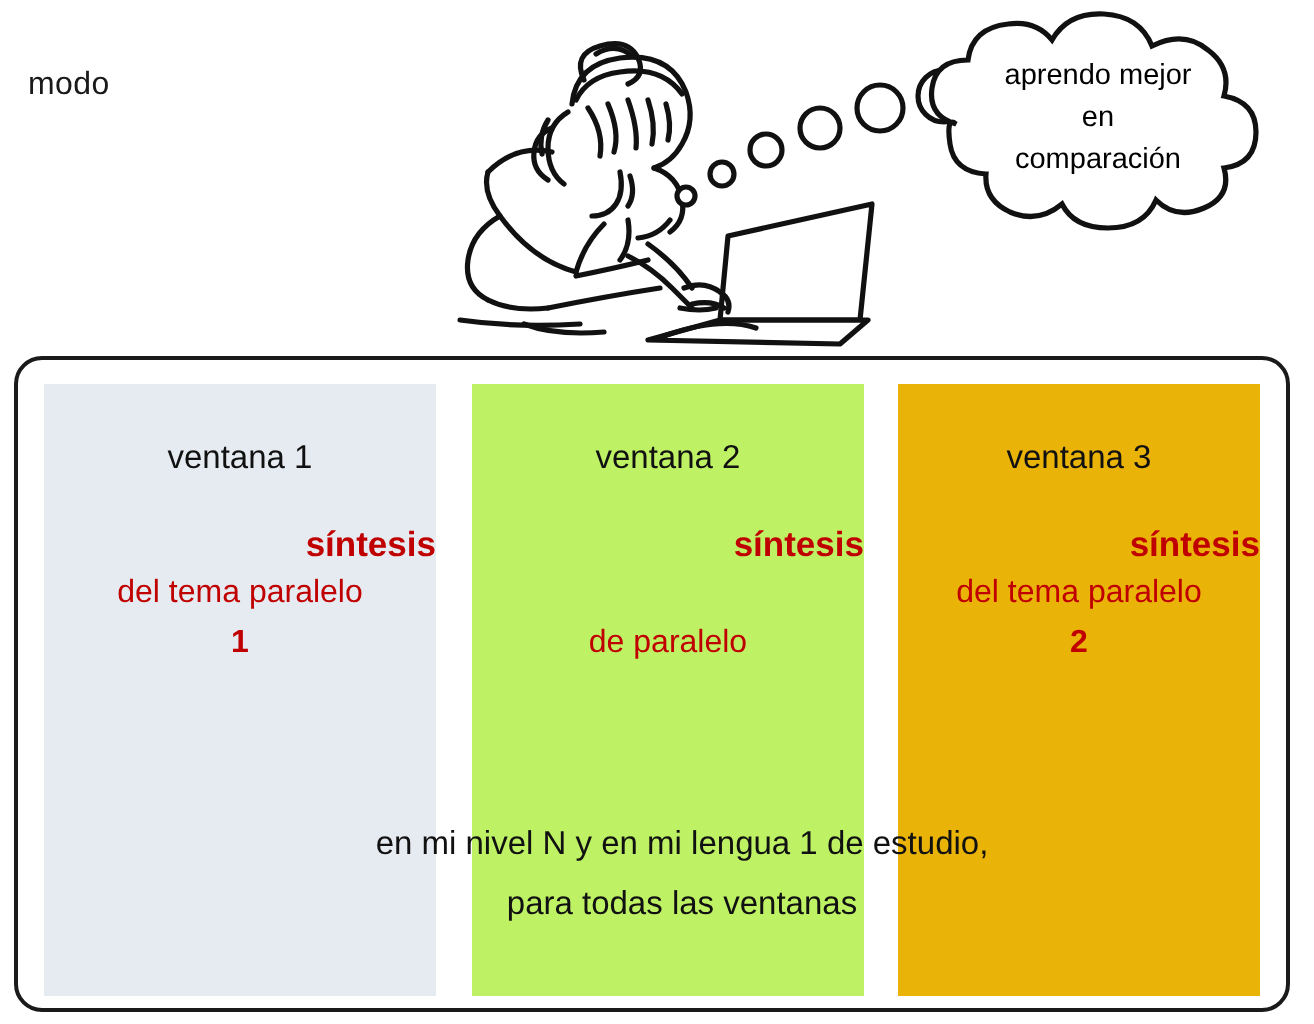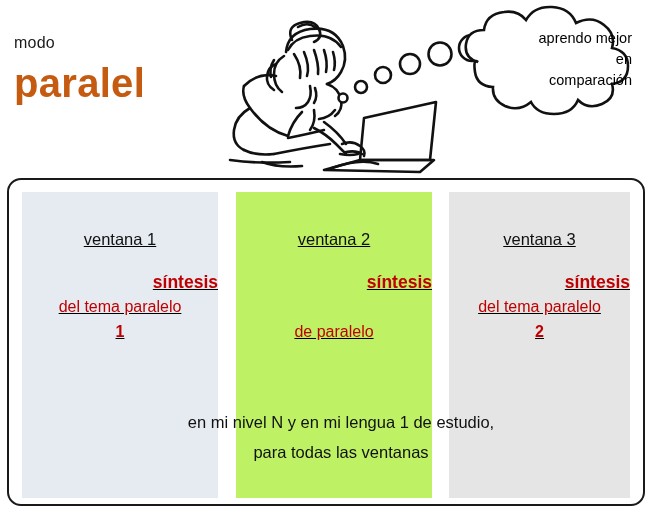--- a/index.html
+++ b/index.html
@@ -62,21 +62,21 @@
     top: 2px;
     width: 325px;
     height: 132px;
   }
   #thought-bubble svg { display: block; }
   #bubble-text {
     position: absolute;
     left: 134px;
     top: 26px;
     width: 166px;
-    text-align: right;
+    text-align: center;
     font-size: 14.5px;
     line-height: 21px;
     color: #000000;
   }
 
   
   #windows-container {
     position: absolute;
     left: 7px;
     top: 178px;
@@ -95,22 +95,21 @@
     width: 608px;
     height: 306px;
   }
 
   .window-panel {
     position: absolute;
     top: 0;
     width: 196px;
     height: 306px;
     box-sizing: border-box;
-    padding-top: 36px;
-    text-decoration: underline;
+    padding-top: 26px;
   }
   .window-panel.p1 { left: 0px; }
   .window-panel.p2 { left: 214px; }
   .window-panel.p3 { left: 427px; width: 181px; }
 
   .window-label {
     text-align: center;
     font-size: 16.5px;
     color: #111111;
     line-height: 22px;
@@ -148,21 +147,20 @@
     display: block;
   }
 </style>
 </head>
 <body>
 
 <div id="header-area">
 
   <div id="title-block">
     <div id="title-modo">modo</div>
-    <div id="title-paralel" style="color: rgb(197, 90, 17);">paralel</div>
   </div>
 
   <div id="illustration">
     <svg width="240" height="172" viewBox="0 0 240 172" fill="none" stroke="#111111" stroke-width="2.6" stroke-linecap="round" stroke-linejoin="round">
 
       <path d="M78 38 q-6 -13 8 -17 q14 -4 19 6 q4 9 -5 13"></path>
       <path d="M84 25 q10 -6 18 1"></path>
 
       <path d="M72 50 q2 -20 24 -23 q25 -3 33 17 q5 14 -2 26 q-5 9 -14 12"></path>
 
@@ -262,21 +260,21 @@
 
     <div class="window-panel p2" style="background: #bef264;">
       <div class="window-label">ventana 2</div>
       <div class="synth-word">síntesis</div>
       <div class="synth-desc">
         <br>
         <span>de paralelo</span>
       </div>
     </div>
 
-    <div class="window-panel p3" style="background: #e5e5e5;">
+    <div class="window-panel p3" style="background: #eab308;">
       <div class="window-label">ventana 3</div>
       <div class="synth-word">síntesis</div>
       <div class="synth-desc">
         <span>del tema paralelo</span><br>
         <span class="num">2</span>
       </div>
     </div>
 
     <div id="footer-caption">
       <span class="line">en mi nivel N  y en mi lengua 1 de estudio,</span>

